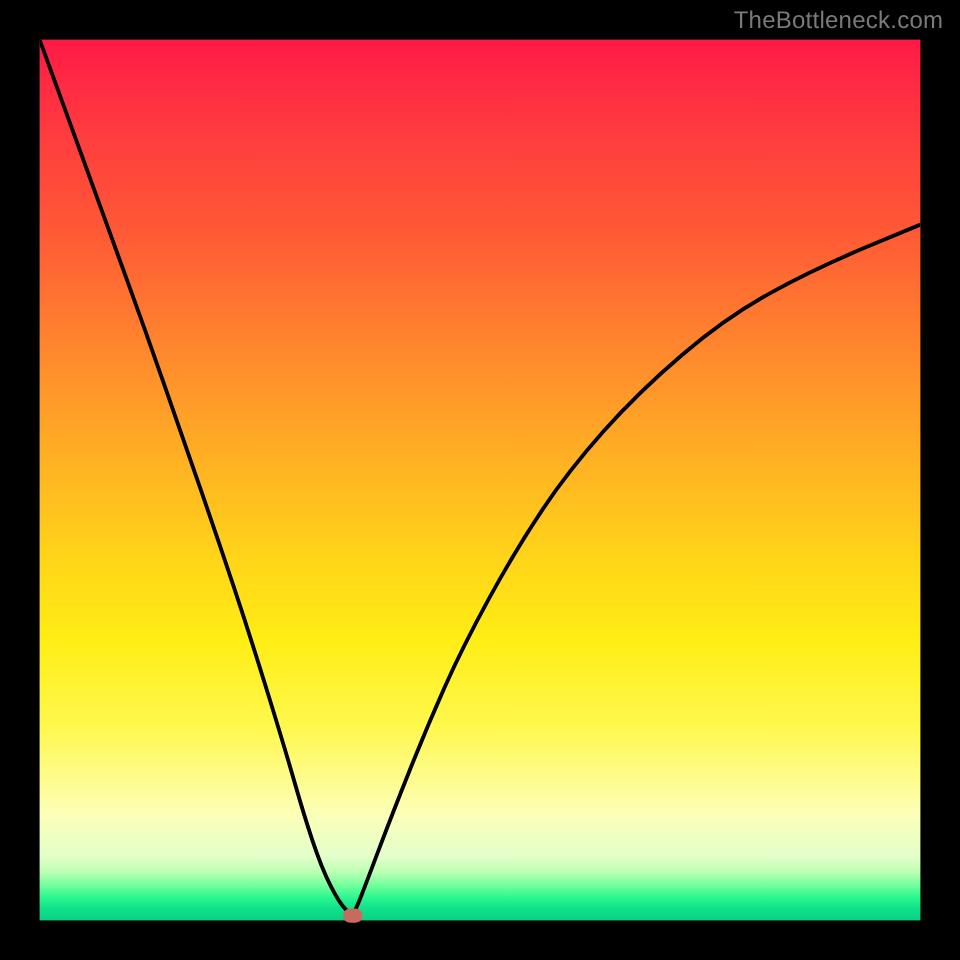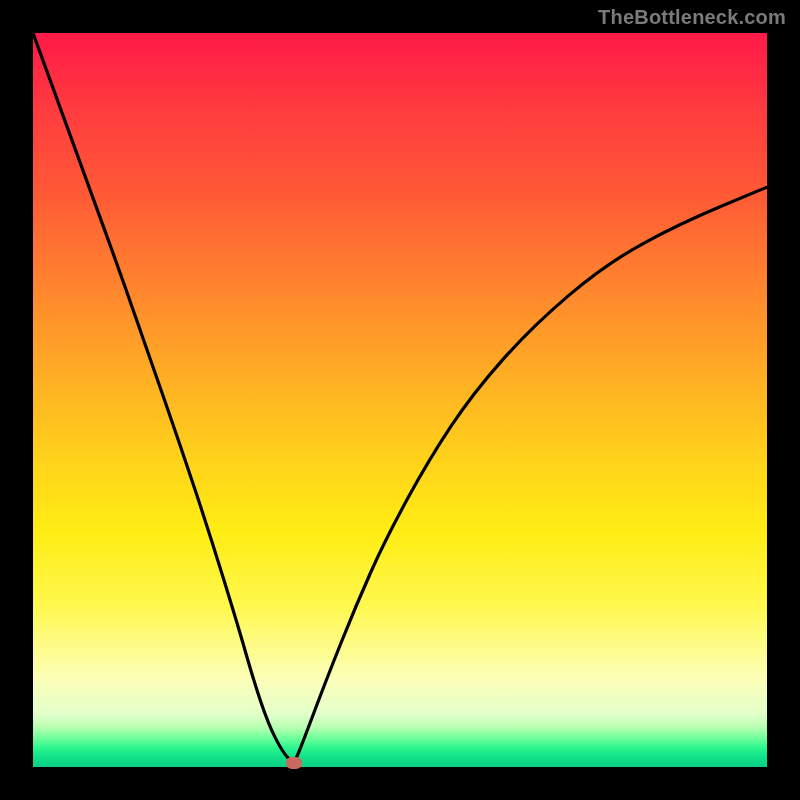--- a/index.html
+++ b/index.html
@@ -55,21 +55,21 @@
     border-radius: 6px / 5px;
     background: #c96a5e;
     transform: translate(-50%, -50%);
   }
   .watermark {
     position: absolute;
     top: 6px;
     right: 14px;
     color: #7a7a7a;
     font-size: 20px;
-    font-weight: 700;
+    font-weight: 400;
     letter-spacing: 0.2px;
     user-select: none;
   }
 </style>
 </head>
 <body>
 
 <div class="frame">
 
   <div class="plot-area">

